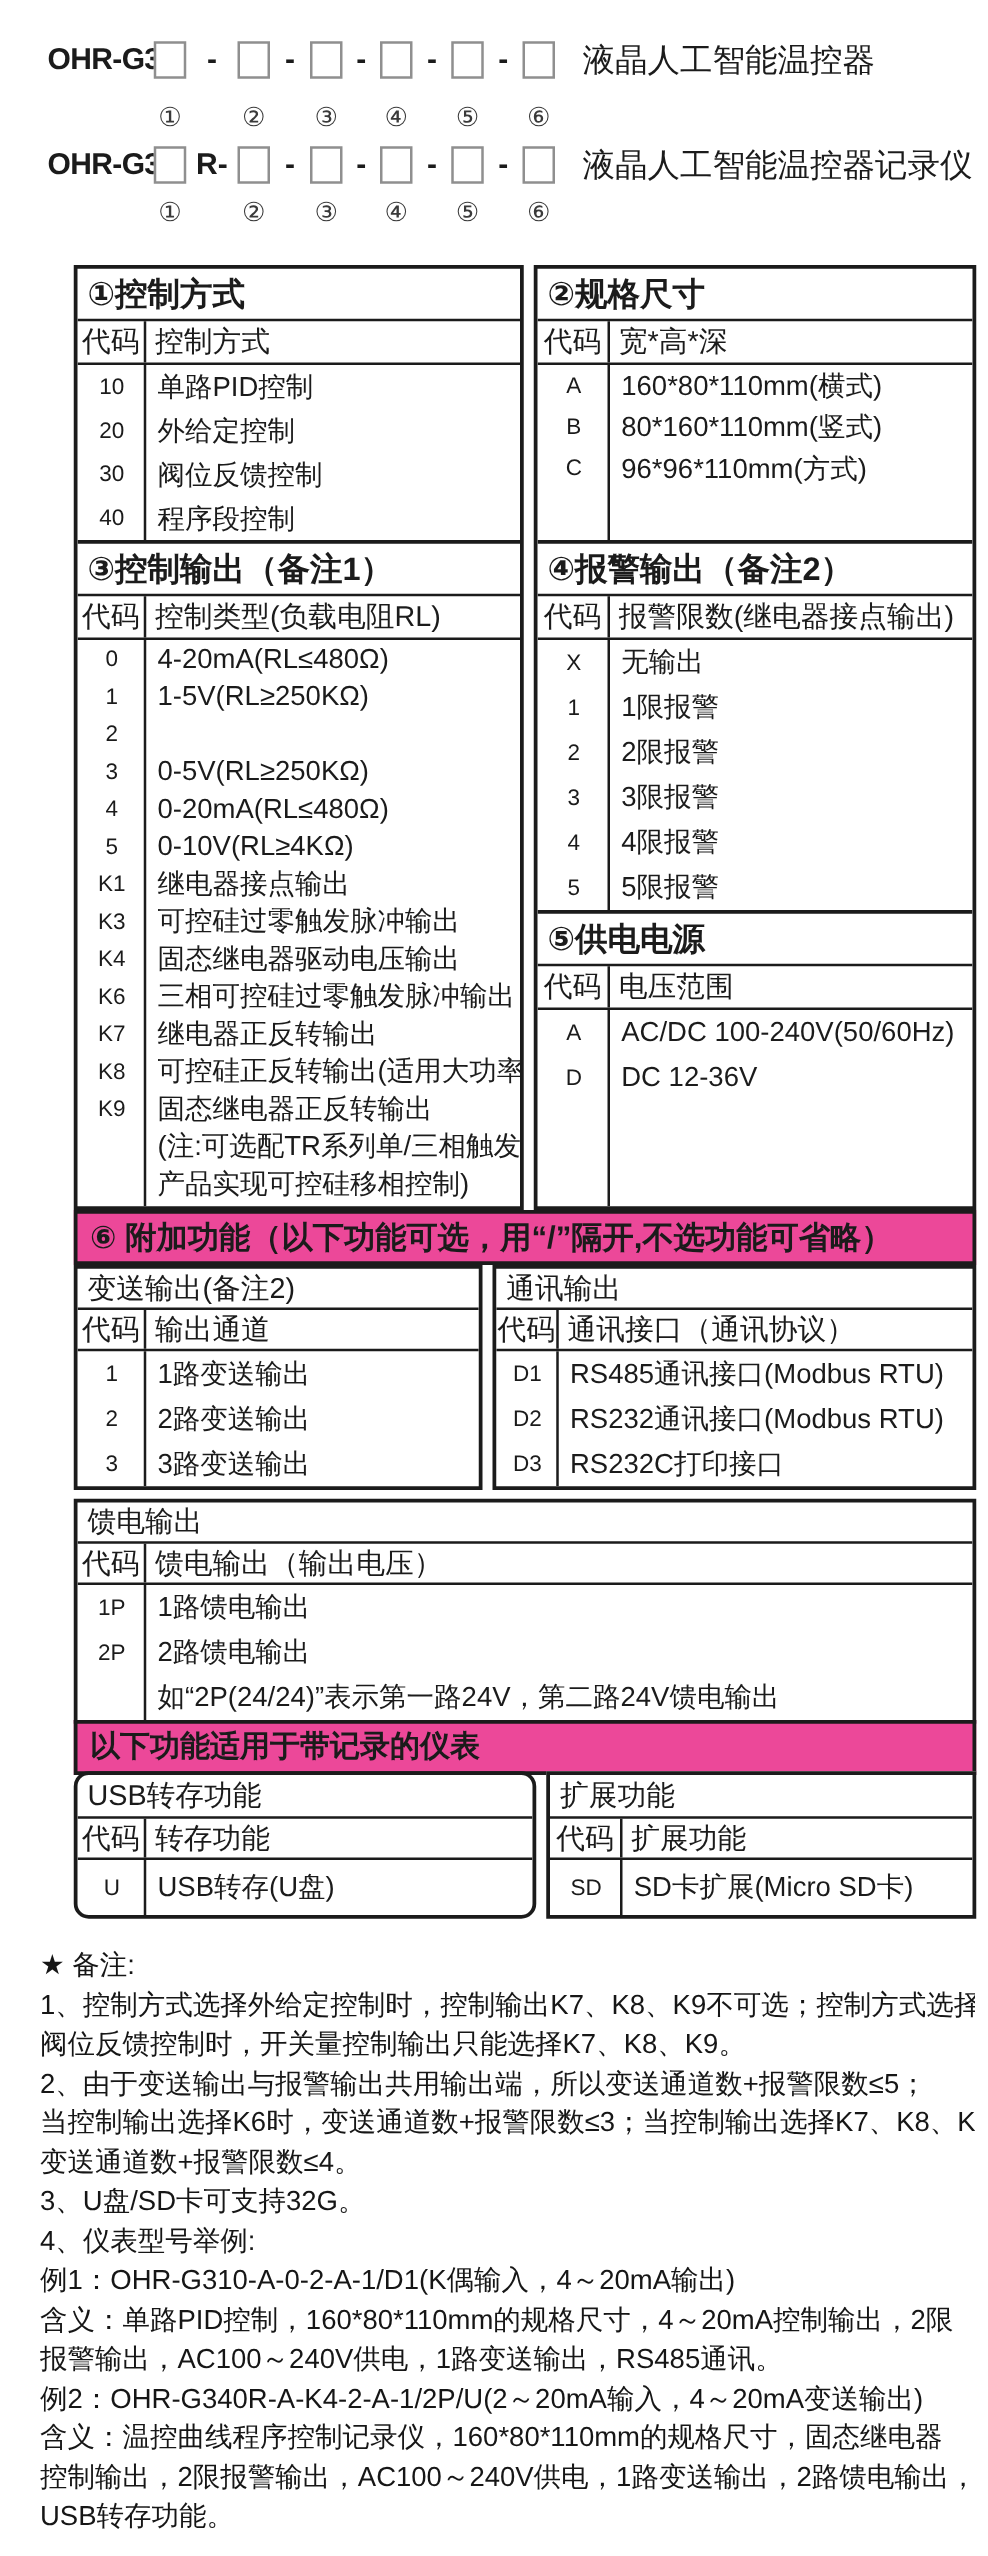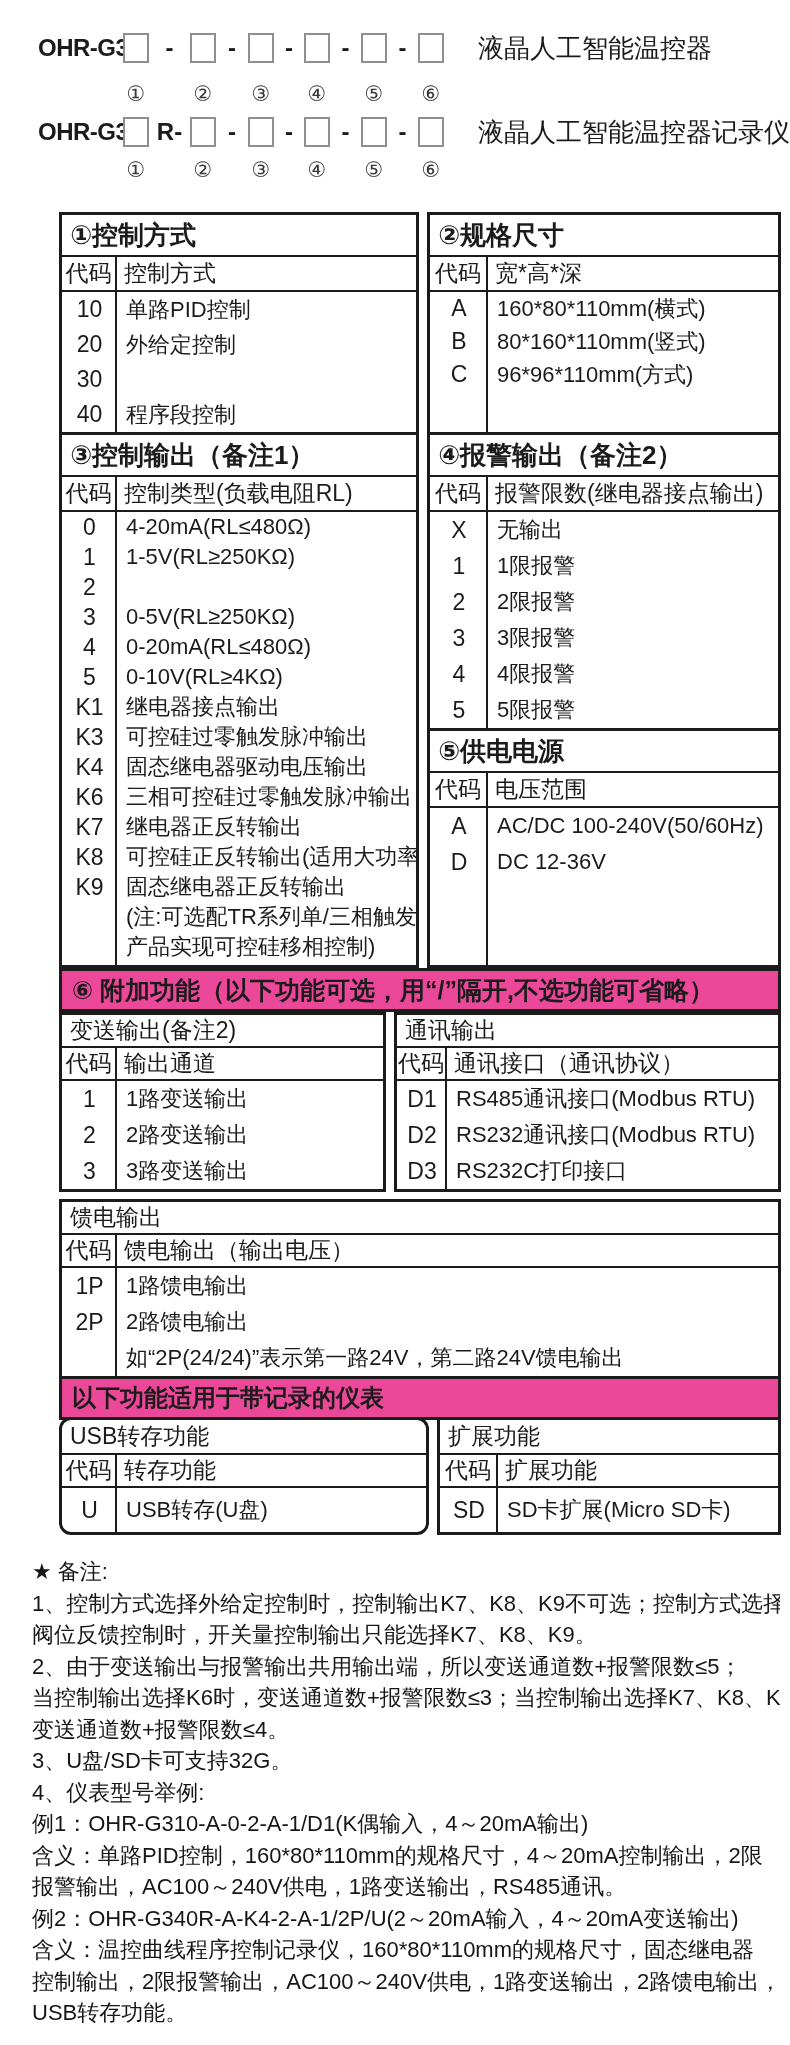--- a/index.html
+++ b/index.html
@@ -6,21 +6,21 @@
   .page{position:relative;width:790px;height:2045px;background:#fff;overflow:hidden;
         font-family:"Liberation Sans","DejaVu Sans",sans-serif;color:#1b1b1b;}
 
   
   .mrow{position:absolute;left:38px;display:flex;align-items:center;height:30px;}
   .mname{width:85px;font-weight:bold;font-size:24px;letter-spacing:-0.5px;white-space:nowrap;}
   .mbox{width:22px;height:26px;border:2px solid #8f8f8f;background:#fff;flex:0 0 auto;}
   .msep{width:41px;text-align:center;font-weight:bold;font-size:24px;flex:0 0 auto;}
   .mdash{text-align:center;font-weight:bold;font-size:24px;flex:0 0 auto;}
   .d1{width:32px}.d2{width:30px}.d3{width:31px}.d4{width:31px}
-  .mtitle{margin-left:34px;font-size:26px;white-space:nowrap;}
+  .mtitle{margin-left:22px;font-size:26px;white-space:nowrap;}
   .drow{position:absolute;left:0;width:790px;height:24px;}
   .digit{display:inline-block;width:22px;text-align:center;font-size:21px;color:#3a3a3a;}
   .drow .digit:nth-of-type(1){margin-left:125px}
   .drow .digit:nth-of-type(2){margin-left:45px}
   .drow .digit:nth-of-type(3){margin-left:36px}
   .drow .digit:nth-of-type(4){margin-left:34px}
   .drow .digit:nth-of-type(5){margin-left:35px}
   .drow .digit:nth-of-type(6){margin-left:35px}
 
   
@@ -33,21 +33,21 @@
       border-bottom:2px solid #1b1b1b;white-space:nowrap;overflow:hidden;}
   .tt{border-top:3px solid #1b1b1b;}
   .h2{height:31px;line-height:31px;padding-left:8px;font-size:23px;border-bottom:2px solid #1b1b1b;
       white-space:nowrap;overflow:hidden;}
   .subh{display:flex;align-items:stretch;height:33px;border-bottom:2px solid #1b1b1b;font-size:23px;}
   .subh .cc{width:53px;border-right:2px solid #1b1b1b;display:flex;align-items:center;justify-content:center;flex:0 0 auto;}
   .subh .dc{flex:1;display:flex;align-items:center;padding-left:7px;white-space:nowrap;overflow:hidden;}
   .rows{position:relative;display:flex;flex-direction:column;}
   .rows::before{content:"";position:absolute;left:53px;top:0;bottom:0;width:2px;background:#1b1b1b;}
   .row{display:flex;align-items:center;flex:0 0 auto;}
-  .row .cc{width:55px;text-align:center;font-size:23px;flex:0 0 auto;}
+  .row .cc{width:55px;text-align:center;font-size:18px;flex:0 0 auto;}
   .row .dc{flex:1;padding-left:9px;font-size:22px;white-space:nowrap;overflow:hidden;}
   .rh35 .row{height:35px}
   .rh33 .row{height:33px}
   .rh30 .row{height:30px}
   .rh36 .row{height:36px}
   .rh44 .row{height:44px}
   .grow{flex:1 1 auto;}
   .fix140{height:140px;flex:0 0 auto;}
   
   .cw56.subh .cc{width:56px}.cw56.rows::before{left:56px}.cw56 .row .cc{width:58px}
@@ -128,20 +128,21 @@
               <span class="dc">单路PID控制</span>
             </div>
 
             <div class="row">
               <span class="cc">20</span>
               <span class="dc">外给定控制</span>
             </div>
 
             <div class="row">
               <span class="cc">30</span>
+              <span class="dc">阀位反馈控制</span>
             </div>
 
             <div class="row">
               <span class="cc">40</span>
               <span class="dc">程序段控制</span>
             </div>
           </div>
         <div class="h1 tt">③控制输出（备注1）</div>
         <div class="subh">
           <span class="cc">代码</span>

